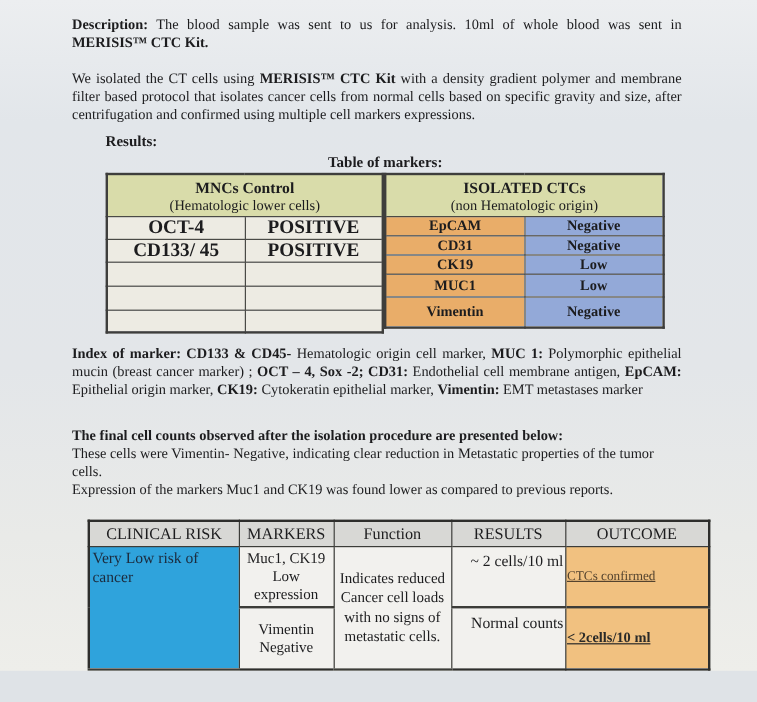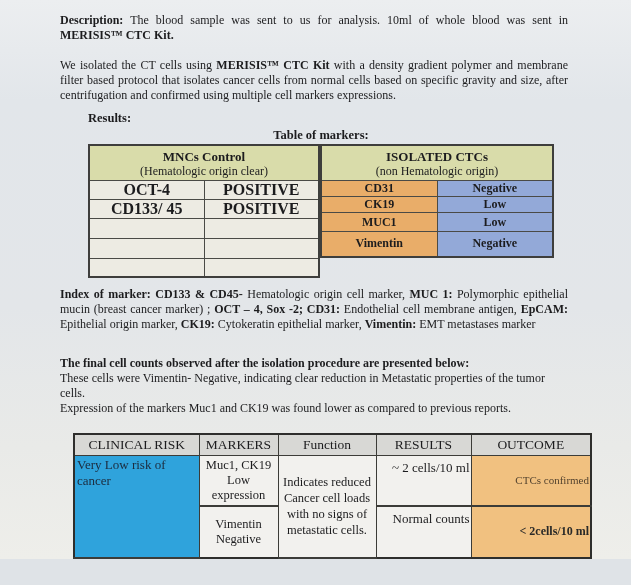--- a/index.html
+++ b/index.html
@@ -47,21 +47,21 @@
   .risk-table th,.risk-table td{border:1px solid #3c3c38;overflow:hidden;}
   .risk-table th{background:#d8d8d5;font-weight:normal;font-size:13.5px;height:20px;padding:0;}
   .col-risk{width:125px;} .col-markers{width:79px;} .col-func{width:98px;}
   .col-results{width:95px;} .col-outcome{width:120px;}
   .pre{white-space:pre-line;}
   .risk-cell{background:#2fa3dc;vertical-align:top;text-align:left;color:#1c2b3d;
     font-size:13px;line-height:16px;padding:1px 2px;}
   .markers-cell{text-align:center;font-size:12.5px;line-height:15px;padding:2px 1px;vertical-align:middle;background:#f2f1ee;}
   .function-cell{text-align:center;font-size:12.5px;line-height:16px;padding:2px 2px;vertical-align:middle;background:#f2f1ee;}
   .results-cell{text-align:right;font-size:13px;vertical-align:top;padding-top:4px;background:#f2f1ee;}
-  .outcome-cell{text-align:right;background:#f1c180;vertical-align:middle;}
+  .outcome-cell{text-align:left;background:#f1c180;vertical-align:middle;text-decoration:underline;}
   .outcome-small{font-size:11px;color:#54432e;}
   .outcome-bold{font-size:12px;font-weight:bold;color:#2a2a28;}
   .row1 td{border-bottom:2px solid #3c3c38;height:33px;}
   .row2 td{height:45px;}
 </style>
 </head>
 <body>
 
 <div class="page">
   <div class="content">
@@ -74,21 +74,21 @@
 
     <div class="table-zone">
       <div class="table-caption">Table of markers:</div>
 
       <div class="marker-tables">
         <table class="mtable ltable">
           <tbody>
               <tr>
             <th colspan="2">
               <div class="th1">MNCs Control</div>
-              <div class="th2">(Hematologic origin clear)</div>
+              <div class="th2">(Hematologic lower cells)</div>
             </th>
           </tr>
           <tr class="lr0">
                 <td class="c1">OCT-4</td>
                 <td class="c2">POSITIVE</td>
               </tr>
           <tr class="lr1">
                 <td class="c1">CD133/ 45</td>
                 <td class="c2">POSITIVE</td>
               </tr>
@@ -108,20 +108,24 @@
           </table>
 
         <table class="mtable rtable">
           <tbody>
               <tr>
             <th colspan="2">
               <div class="th1">ISOLATED CTCs</div>
               <div class="th2">(non Hematologic origin)</div>
             </th>
           </tr>
+          <tr class="rr0">
+                <td class="c1">EpCAM</td>
+                <td class="c2">Negative</td>
+              </tr>
           <tr class="rr1">
                 <td class="c1">CD31</td>
                 <td class="c2">Negative</td>
               </tr>
           <tr class="rr2">
                 <td class="c1">CK19</td>
                 <td class="c2">Low</td>
               </tr>
           <tr class="rr3">
                 <td class="c1">MUC1</td>

